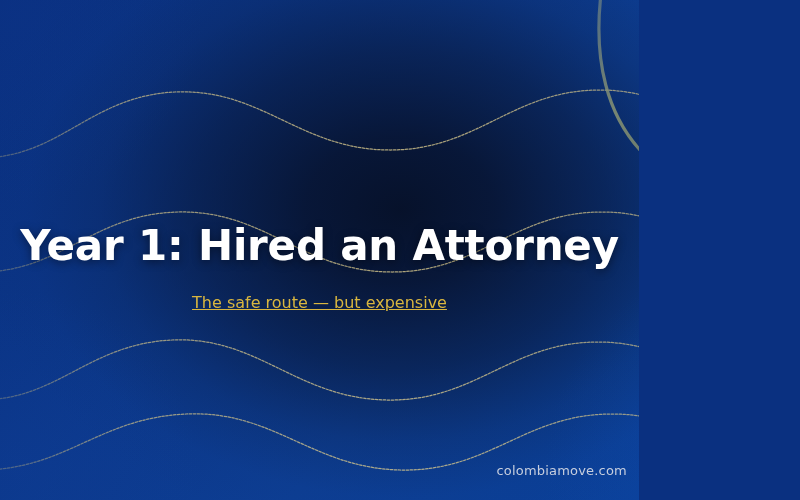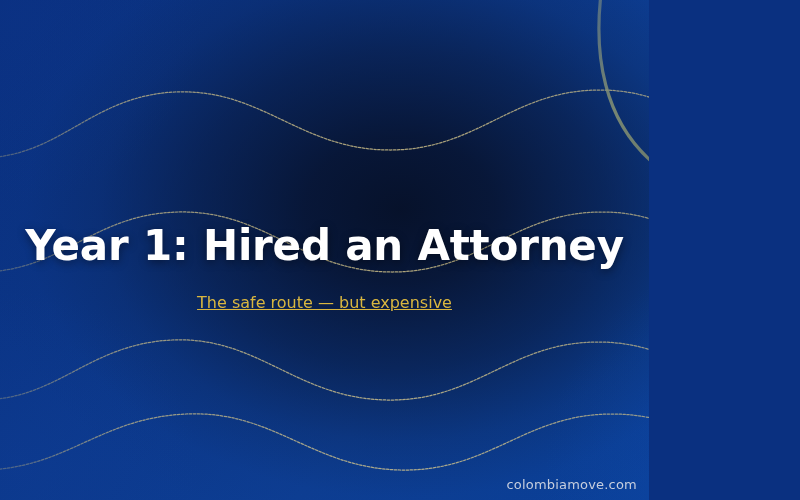--- a/index.html
+++ b/index.html
@@ -11,21 +11,20 @@
   body {
     font-family: "DejaVu Sans", sans-serif;
   }
 
   #slide {
     position: relative;
     width: 639px;
     height: 500px;
     overflow: hidden;
     background: #0a3584;
-    padding-left: 10px;
   }
 
   
   .bg-base {
     position: absolute;
     inset: 0;
     background: linear-gradient(128deg,
                 #0a2f7e 0%,
                 #0b3688 32%,
                 #0d3e94 66%,
@@ -91,21 +90,21 @@
     font-weight: normal;
     color: #d9b63f;
     line-height: 22px;
     white-space: nowrap;
     text-decoration: underline;
   }
 
   .watermark {
     position: absolute;
     right: 12px;
-    bottom: 8px;
+    bottom: 22px;
     font-size: 13px;
     color: #d6dae4;
     letter-spacing: 0.2px;
     opacity: 0.92;
     white-space: nowrap;
   }
 </style>
 </head>
 <body>
 

